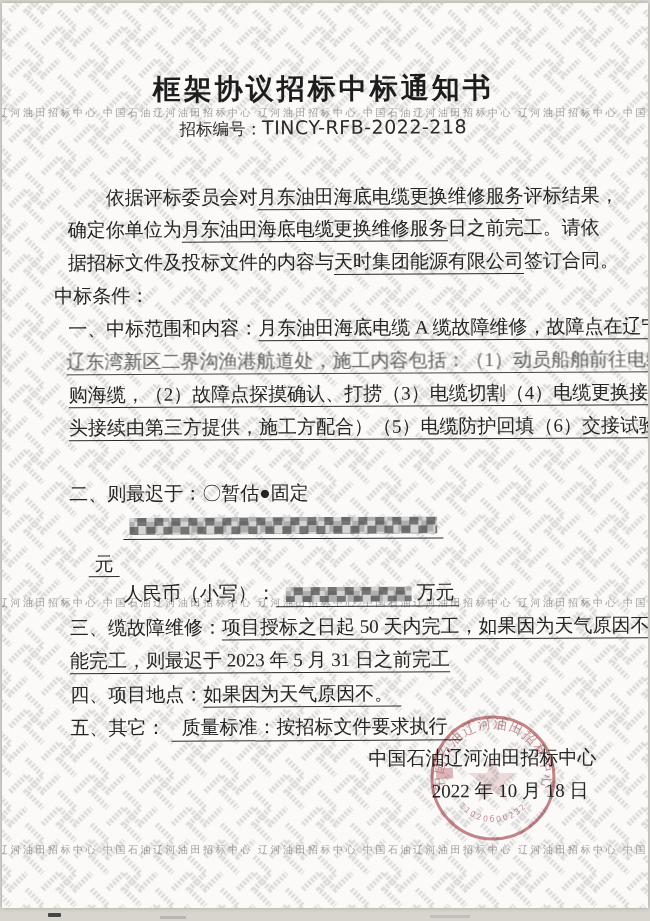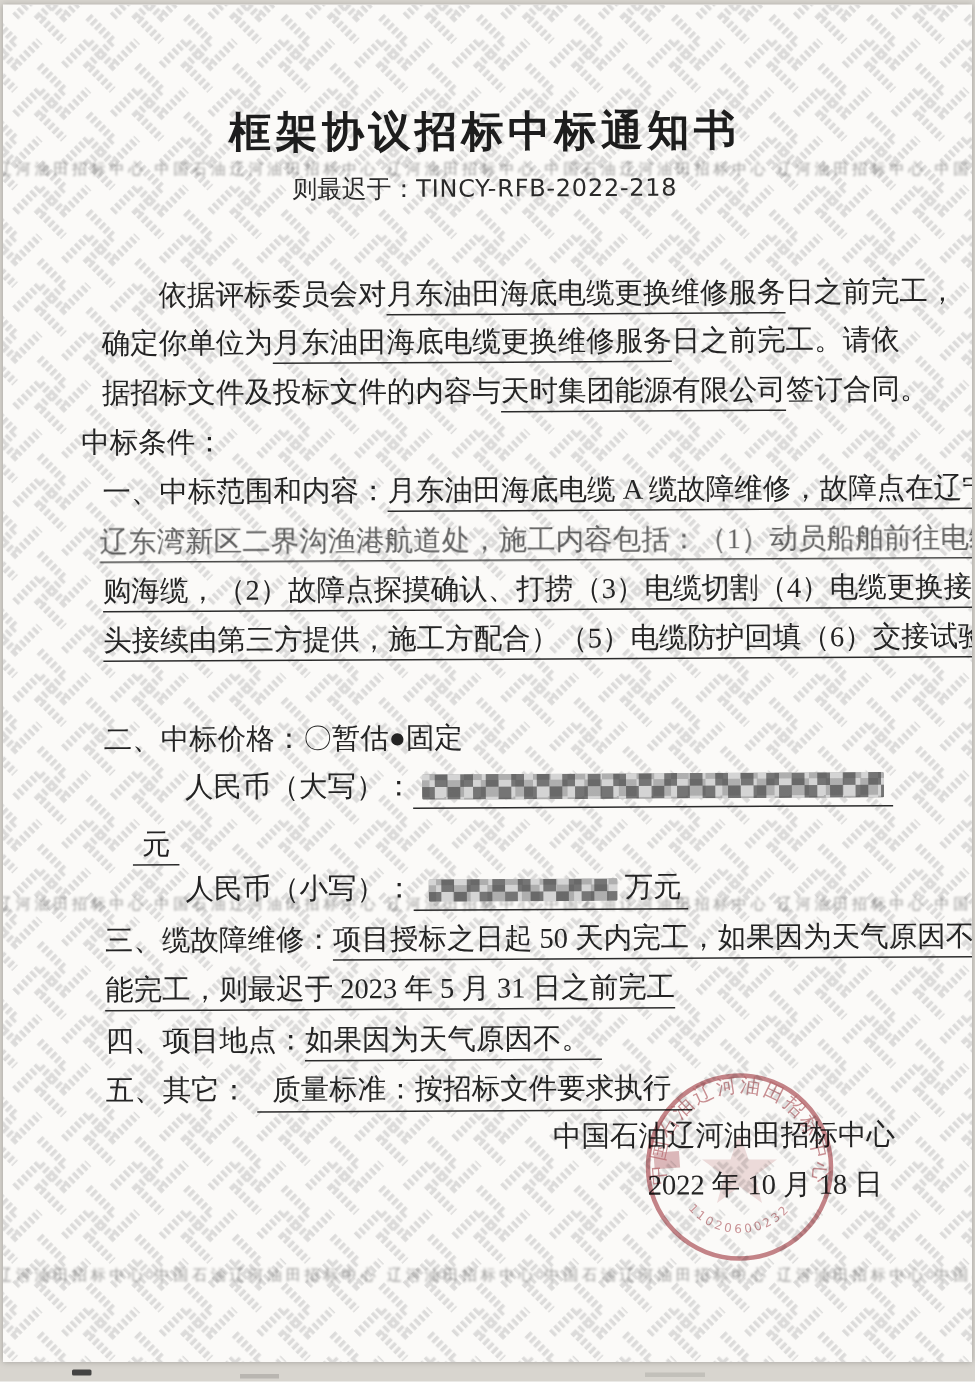--- a/index.html
+++ b/index.html
@@ -18,21 +18,21 @@
   .content{position:absolute;inset:0;z-index:2;transform:rotate(-0.3deg);transform-origin:50% 50%;}
   .line{
     position:absolute;white-space:nowrap;line-height:1.25;
     font-size:19px;color:#242424;
   }
   .title{
     left:0;width:100%;text-align:center;
     font-size:28px;font-weight:600;letter-spacing:3px;color:#1d1d1d;
   }
   .ref{left:0;width:100%;text-align:center;font-size:16.5px;color:#2a2a2a;}
-  .latin{font-family:"DejaVu Sans","Liberation Sans",sans-serif;font-size:16px;letter-spacing:.5px;}
+  .latin{font-family:"DejaVu Sans","Liberation Sans",sans-serif;font-size:19px;letter-spacing:.5px;}
   .u{border-bottom:1.6px solid #2b2b2b;padding-bottom:2px;}
   .faint{color:#4c4c4c;filter:blur(.4px);opacity:.88;}
   .sec-row{
     position:absolute;left:-4px;right:-4px;z-index:1;
     font-size:10px;letter-spacing:2.5px;color:#3a3a3a;opacity:.5;
     filter:blur(.7px);white-space:nowrap;overflow:hidden;
   }
   .mosaic{
     display:inline-block;vertical-align:-3px;border-radius:1px;
     background:
@@ -70,26 +70,26 @@
 
   <div class="sec-row" style="top:103px">辽河油田招标中心 中国石油辽河油田招标中心 辽河油田招标中心 中国石油辽河油田招标中心 辽河油田招标中心 中国石油辽河油田招标中心 辽河油田招标中心 中国石油辽河油田招标中心 辽河油田招标中心</div>
   <div class="sec-row" style="top:593px">辽河油田招标中心 中国石油辽河油田招标中心 辽河油田招标中心 中国石油辽河油田招标中心 辽河油田招标中心 中国石油辽河油田招标中心 辽河油田招标中心 中国石油辽河油田招标中心 辽河油田招标中心</div>
   <div class="sec-row" style="top:840px">辽河油田招标中心 中国石油辽河油田招标中心 辽河油田招标中心 中国石油辽河油田招标中心 辽河油田招标中心 中国石油辽河油田招标中心 辽河油田招标中心 中国石油辽河油田招标中心 辽河油田招标中心</div>
 
   <div class="content">
 
     <div class="line title" style="top:68px">框架协议招标中标通知书</div>
 
     <div class="line ref" style="top:113px">
-      <span>则最迟于：</span><span class="latin">TINCY-RFB-2022-218</span>
+      <span>招标编号：</span><span class="latin">TINCY-RFB-2022-218</span>
     </div>
 
 
     <div class="line" style="top:182px;left:105px">
-      <span>依据评标委员会对</span><span class="u">月东油田海底电缆更换维修服务</span><span>日之前完工，</span>
+      <span>依据评标委员会对</span><span class="u">月东油田海底电缆更换维修服务</span><span>评标结果，</span>
     </div>
     <div class="line" style="top:214px;left:67px">
       <span>确定你单位为</span><span class="u">月东油田海底电缆更换维修服务</span><span>日之前完工。请依</span>
     </div>
     <div class="line" style="top:247px;left:67px">
       <span>据招标文件及投标文件的内容与</span><span class="u">天时集团能源有限公司</span><span>签订合同。</span>
     </div>
     <div class="line" style="top:280px;left:53px">中标条件：</div>
 
     <div class="line" style="top:313px;left:67px">
@@ -99,25 +99,25 @@
       <span class="u">辽东湾新区二界沟渔港航道处，施工内容包括：（1）动员船舶前往电缆厂家接取新</span>
     </div>
     <div class="line" style="top:379px;left:67px">
       <span class="u">购海缆，（2）故障点探摸确认、打捞（3）电缆切割（4）电缆更换接续（电缆接</span>
     </div>
     <div class="line" style="top:412px;left:67px">
       <span class="u">头接续由第三方提供，施工方配合）（5）电缆防护回填（6）交接试验（7）旧电</span>
     </div>
 
     <div class="line" style="top:478px;left:67px">
-      <span>二、中标价格：</span><span>〇</span><span>暂估</span><span>●</span><span>固定</span>
+      <span>二、则最迟于：</span><span>〇</span><span>暂估</span><span>●</span><span>固定</span>
     </div>
 
     <div class="line" style="top:510px;left:121px">
-      <span>人民币（大写）：</span><span class="u" style="padding:0 6px 3px 6px"><span class="mosaic big"></span></span>
+      <span class="u" style="padding:0 6px 3px 6px"><span class="mosaic big"></span></span>
     </div>
     <div class="line" style="top:548px;left:86px">
       <span class="u" style="padding:0 6px 2px 6px">元</span>
     </div>
 
     <div class="line" style="top:578px;left:121px">
       <span>人民币（小写）：</span><span class="u" style="padding:0 4px 3px 10px"><span class="mosaic small"></span> <span>万元</span></span>
     </div>
 
     <div class="line" style="top:612px;left:67px">

